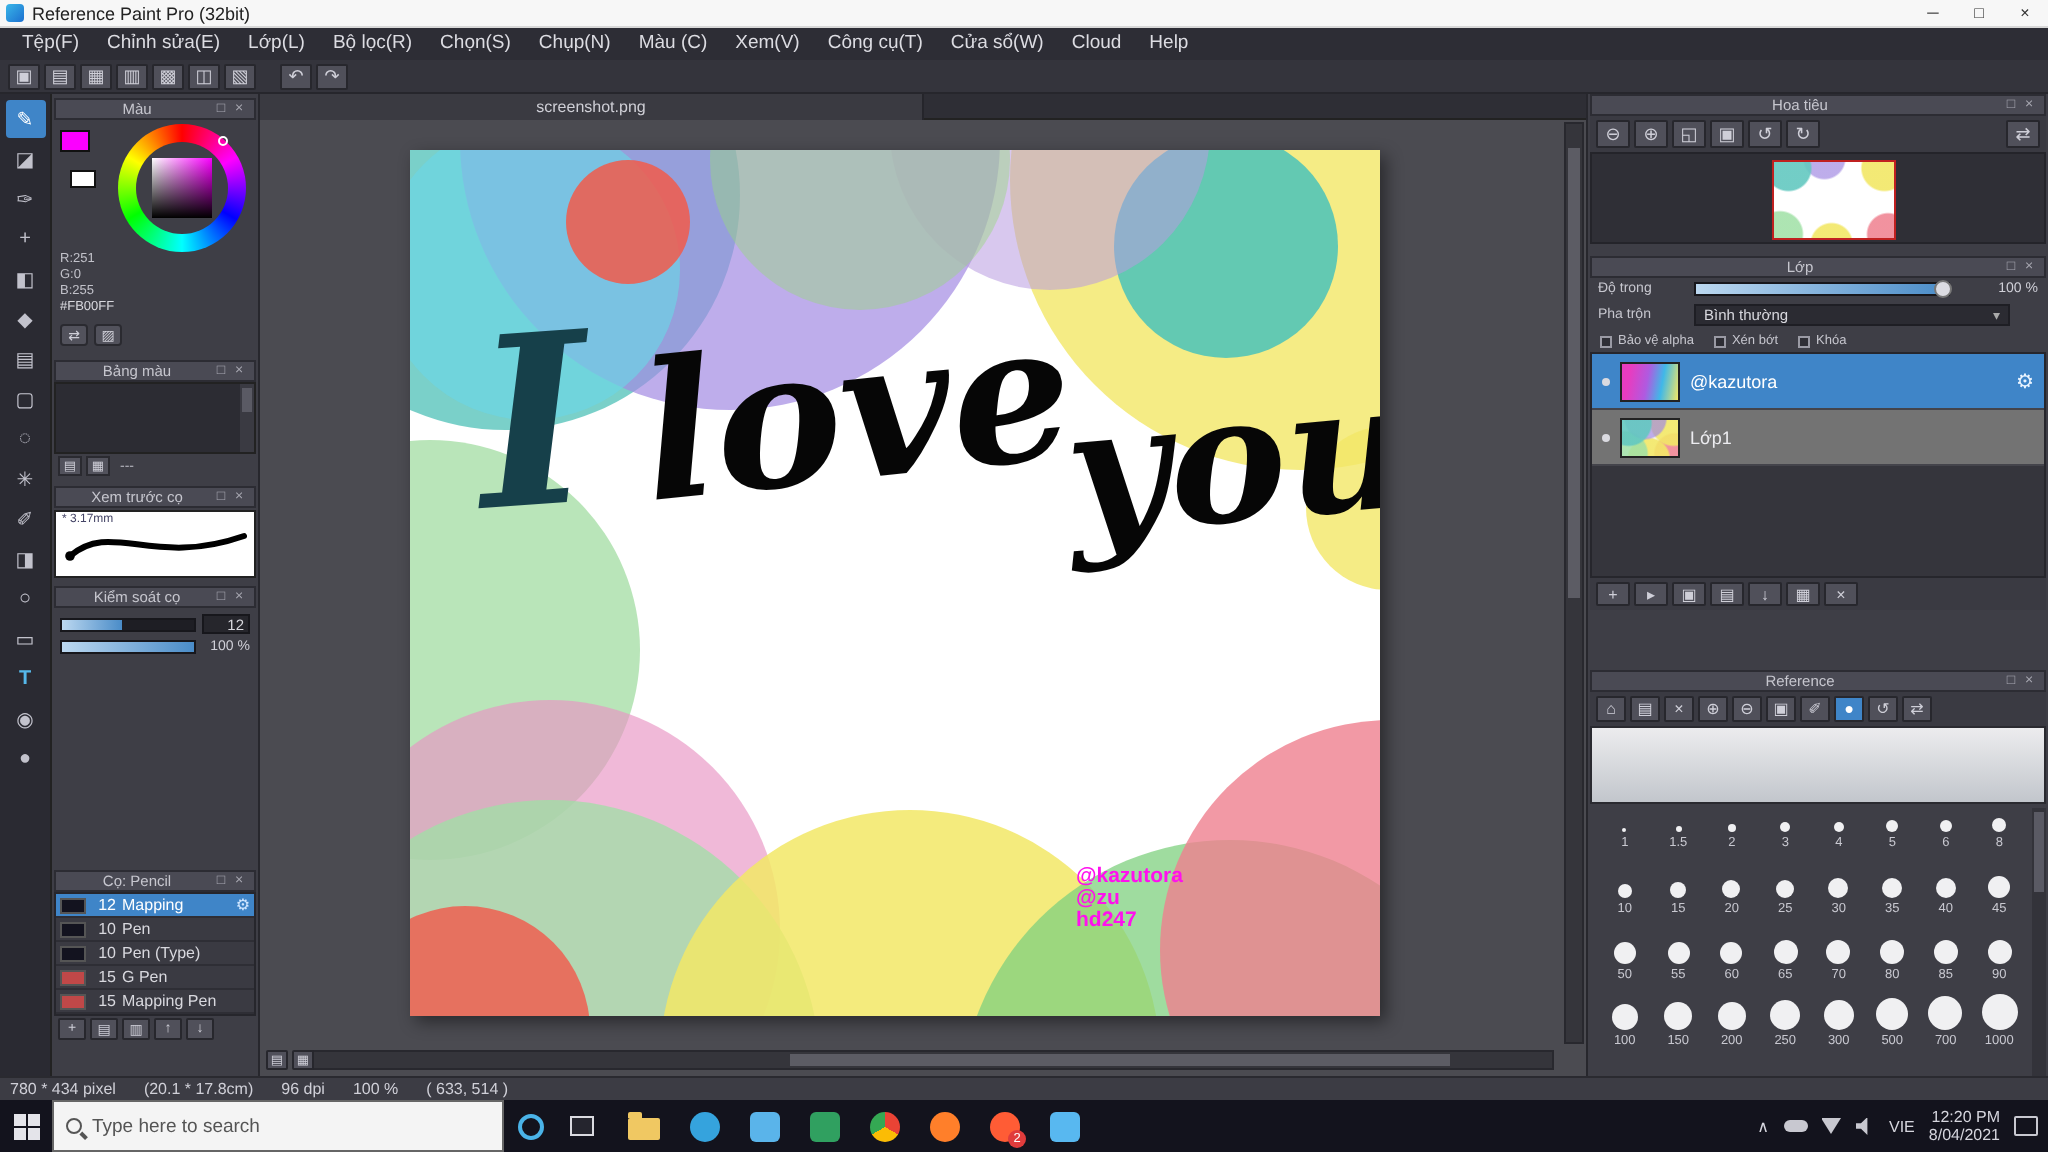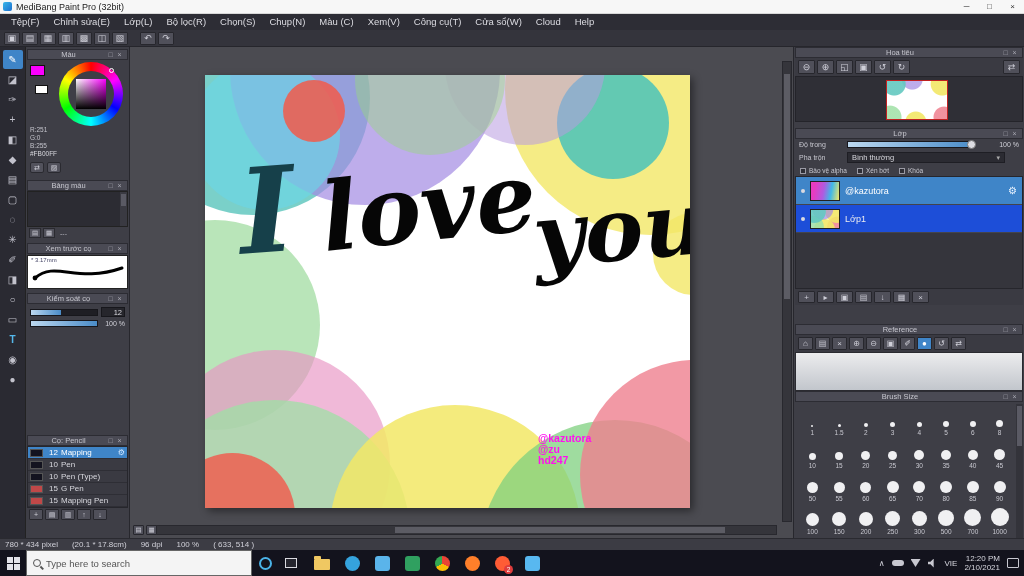--- a/index.html
+++ b/index.html
@@ -106,30 +106,30 @@
   .op-track{position:relative;height:7px;background:#1e1e24;border:1px solid #17171c;width:128px;}
   .knob{position:absolute;right:-2px;top:-2px;width:9px;height:9px;border-radius:50%;background:#dcdce2;border:1px solid #777;}
   .op-val{font-size:7px;color:#d0d0d8;margin-left:auto;}
   .sel-box{display:flex;align-items:center;width:158px;height:11px;background:#2b2b32;border:1px solid #1e1e24;color:#d8d8de;font-size:7.5px;padding:0 4px;}
   .sel-arrow{margin-left:auto;font-size:7px;color:#aaa;}
   #chk-row{display:flex;align-items:center;gap:10px;padding:2px 5px;}
   .chk{display:flex;align-items:center;gap:3px;}
   .chk-box{width:6px;height:6px;border:1px solid #9a9aa4;background:#2e2e35;}
   .chk-lbl{font-size:6.5px;color:#c6c6ce;}
   #layer-list{background:#35353c;border:1px solid #26262c;height:113px;overflow:hidden;}
-  .layer-row{height:28px;display:flex;align-items:center;gap:5px;padding:0 5px;background:#1d4ed8;border-bottom:1px solid #44444b;color:#ececf0;font-size:9px;}
+  .layer-row{height:28px;display:flex;align-items:center;gap:5px;padding:0 5px;background:#737373;border-bottom:1px solid #44444b;color:#ececf0;font-size:9px;}
   .layer-row.sel{background:#3f85c8;color:#fff;}
   .l-dot{width:4px;height:4px;border-radius:50%;background:#dadae0;flex:none;}
   .l-thumb{width:30px;height:20px;border:1px solid #222;flex:none;}
   .thumb-kazu{background:linear-gradient(100deg,#e83cc0 15%,#b05ae0 45%,#40b8e8 70%,#f2e766 100%);}
   .l-name{flex:1;}
   .l-gear{font-size:10px;color:#eaf4ff;}
   #layer-foot{display:flex;align-items:center;gap:2px;padding:2px 3px;background:#3a3a42;}
   .lf-i{width:17px;height:12px;font-size:8px;}
-  #sec-ref{top:277px;}
+  #sec-ref{top:288px;}
   #ref-icons{display:flex;gap:2px;padding:2px 3px;background:#3a3a42;}
   .ref-i{width:15px;height:13px;font-size:8px;}
   .ref-i.sel{background:#3f85c8;color:#fff;}
   #ref-content{height:39px;background:linear-gradient(#ececee,#c2c6cc);border:1px solid #2a2a30;}
   #sec-bsize{top:344px;}
   #bs-grid{display:grid;grid-template-columns:repeat(8,1fr);padding:2px 10px 0 4px;}
   .bs-cell{height:33px;display:flex;flex-direction:column;align-items:center;justify-content:flex-end;gap:2px;padding-bottom:1px;}
   .bs-dot{background:#f0f0f2;border-radius:50%;}
   .bs-num{font-size:6.5px;color:#c8c8d0;height:7px;line-height:7px;}
   #bs-scroll{position:absolute;right:0;top:13px;bottom:-132px;width:7px;background:#33333a;}
@@ -169,21 +169,21 @@
   .tray-clock{text-align:right;font-size:8px;line-height:9px;}
   .ac{width:12px;height:10px;border:1px solid #c8c8d0;border-radius:1px;}
 </style>
 </head>
 <body>
 
 <div id="app">
 
   <div id="titlebar">
     <span id="app-icon"></span>
-    <span>MediBang Paint Pro (32bit)</span>
+    <span>Reference Paint Pro (32bit)</span>
     <div id="win-controls">
       <span class="wc">─</span>
       <span class="wc">□</span>
       <span class="wc">×</span>
     </div>
   </div>
 
   <div id="menubar">
       <div class="menu-item">Tệp(F)</div>
       <div class="menu-item">Chỉnh sửa(E)</div>
@@ -351,20 +351,25 @@
           <div class="ibtn">▤</div>
           <div class="ibtn">▥</div>
           <div class="ibtn">↑</div>
           <div class="ibtn">↓</div>
         </div>
     </div>
 
   </div>
 
   <div id="canvasregion">
+    <div id="tabbar">
+      <div id="canvas-tab">
+          <span>screenshot.png</span>
+        </div>
+    </div>
     <div id="canvas">
       <div id="art">
           <div class="cc" style="left: -70px; top: -95px; width: 235px; height: 235px; background: rgb(99, 200, 192); opacity: 0.85;"></div>
           <div class="cc" style="left: 25px; top: -140px; width: 270px; height: 270px; background: rgb(162, 138, 226); opacity: 0.7;"></div>
           <div class="cc" style="left: -15px; top: -15px; width: 150px; height: 150px; background: rgb(108, 214, 230); opacity: 0.65;"></div>
           <div class="cc" style="left: 78px; top: 5px; width: 62px; height: 62px; background: rgb(242, 90, 74); opacity: 0.85;"></div>
           <div class="cc" style="left: 300px; top: -130px; width: 290px; height: 290px; background: rgb(242, 231, 102); opacity: 0.8;"></div>
           <div class="cc" style="left: 352px; top: -8px; width: 112px; height: 112px; background: rgb(63, 192, 189); opacity: 0.8;"></div>
           <div class="cc" style="left: 240px; top: -90px; width: 160px; height: 160px; background: rgb(184, 154, 224); opacity: 0.55;"></div>
           <div class="cc" style="left: 150px; top: -70px; width: 150px; height: 150px; background: rgb(154, 215, 127); opacity: 0.45;"></div>
@@ -492,25 +497,20 @@
           <div class="ibtn ref-i">▣</div>
           <div class="ibtn ref-i">✐</div>
           <div class="ibtn ref-i sel">●</div>
           <div class="ibtn ref-i">↺</div>
           <div class="ibtn ref-i">⇄</div>
         </div>
       <div id="ref-content"></div>
     </div>
 
     <div class="rsec" id="sec-bsize">
-      <div class="ph">
-          <span class="ph-t">Brush Size</span>
-          <span class="ph-i">□</span>
-          <span class="ph-i">×</span>
-        </div>
       <div id="bs-grid">
           <div class="bs-cell">
             <span class="bs-dot" style="height: 2px; width: 2px;"></span>
             <span class="bs-num">1</span>
           </div>
           <div class="bs-cell">
             <span class="bs-dot" style="height: 3px; width: 3px;"></span>
             <span class="bs-num">1.5</span>
           </div>
           <div class="bs-cell">
@@ -694,19 +694,19 @@
         </div>
       </div>
     <div id="tb-tray">
       <span class="tray-caret">∧</span>
       <span class="cloud"></span>
       <span class="wifi"></span>
       <span class="vol"></span>
       <span class="tray-lang">VIE</span>
       <span class="tray-clock">
         <span>12:20 PM</span><br>
-        <span>2/10/2021</span>
+        <span>8/04/2021</span>
       </span>
       <span class="ac"></span>
     </div>
   </div>
 
 </div>
 
 </body></html>

